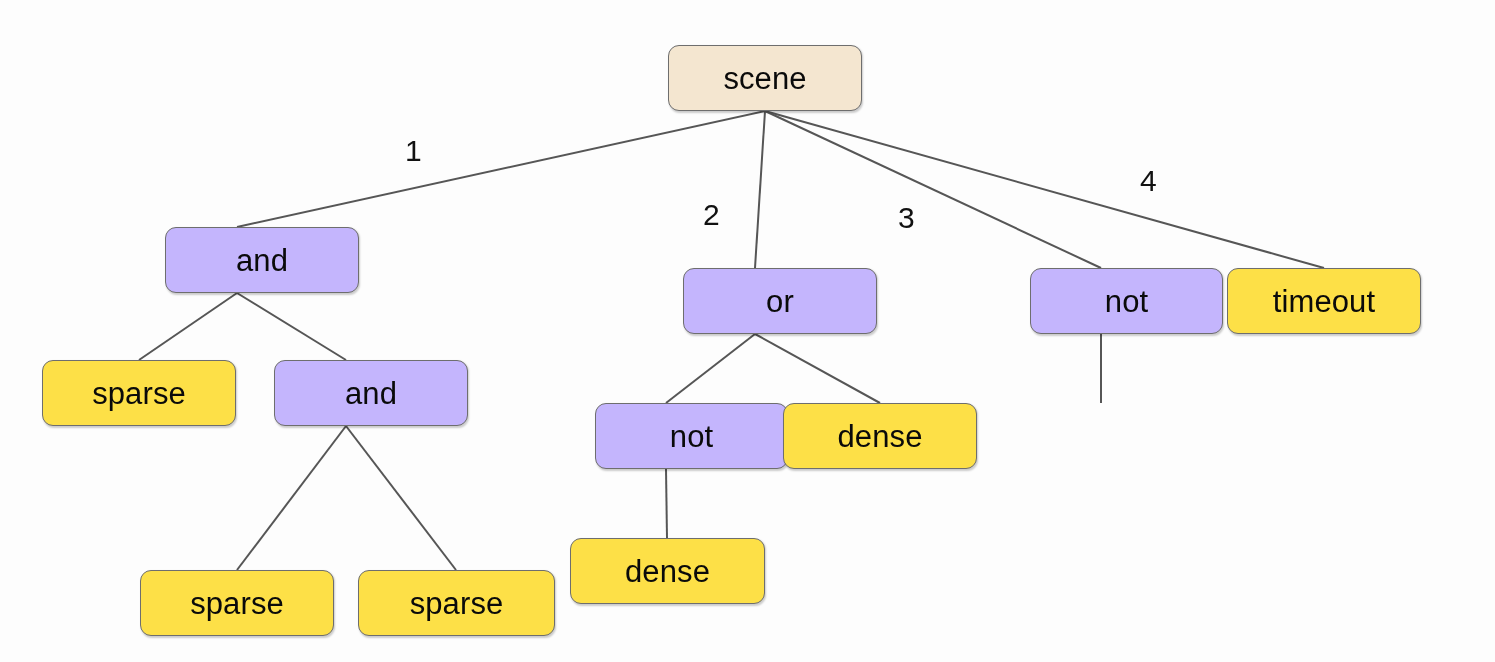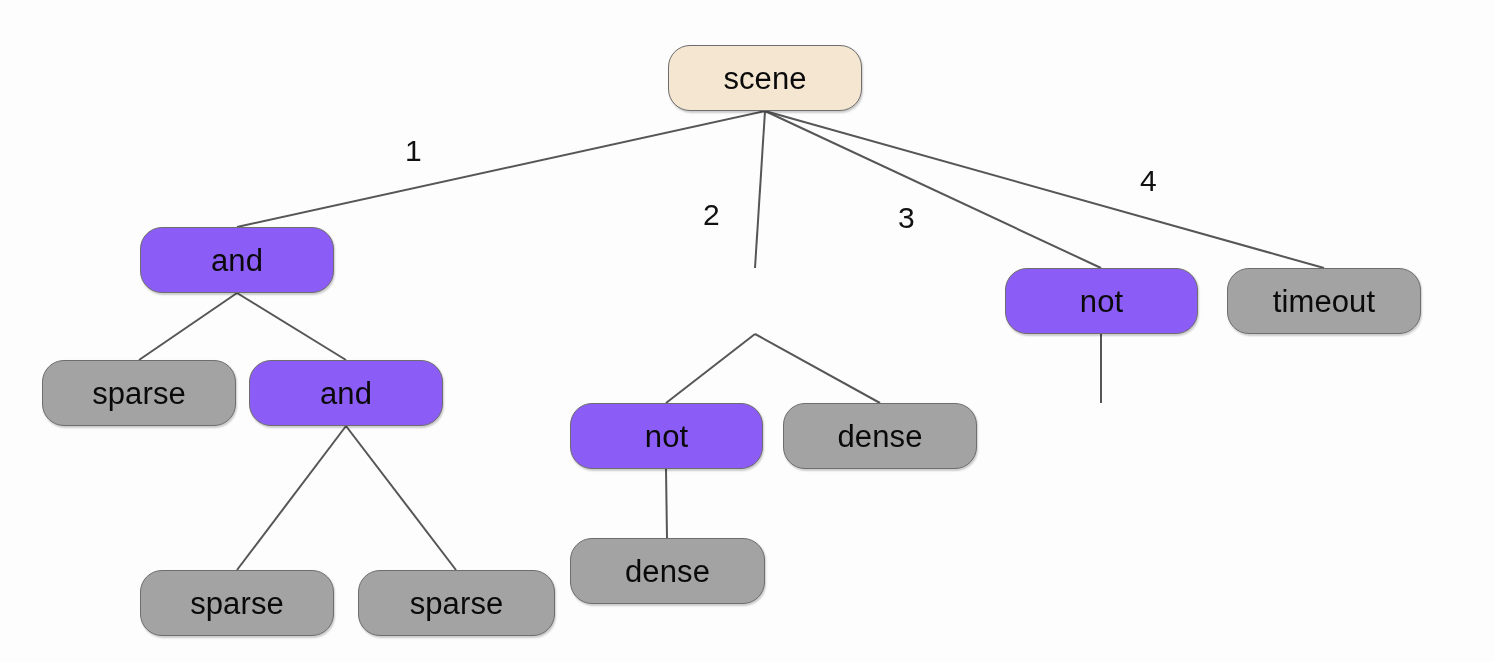--- a/index.html
+++ b/index.html
@@ -22,34 +22,34 @@
     position: absolute;
     left: 0;
     top: 0;
     width: 1495px;
     height: 662px;
   }
   .node {
     position: absolute;
     box-sizing: border-box;
     border: 1.6px solid #6e6e6e;
-    border-radius: 22px;
+    border-radius: 11px;
     display: flex;
     align-items: center;
     justify-content: center;
     color: #0a0a0a;
     font-size: 31px;
     line-height: 1;
     letter-spacing: 0.1px;
     box-shadow: 1px 1.5px 2px rgba(0,0,0,0.20);
     white-space: nowrap;
   }
   .node.root   { background: #f4e6d0; }
-  .node.op     { background: #8b5cf6; }
-  .node.leaf   { background: #a3a3a3; }
+  .node.op     { background: #c4b5fd; margin-left: 25px; }
+  .node.leaf   { background: #fde047; }
   .edge-label {
     position: absolute;
     font-size: 30px;
     color: #111;
     line-height: 1;
   }
 </style>
 </head>
 <body>
 
@@ -63,20 +63,21 @@
       <line x1="237" y1="293" x2="346" y2="360" stroke="#565656" stroke-width="2"></line>
       <line x1="346" y1="426" x2="237" y2="570" stroke="#565656" stroke-width="2"></line>
       <line x1="346" y1="426" x2="456" y2="570" stroke="#565656" stroke-width="2"></line>
       <line x1="755" y1="334" x2="666" y2="403" stroke="#565656" stroke-width="2"></line>
       <line x1="755" y1="334" x2="880" y2="403" stroke="#565656" stroke-width="2"></line>
       <line x1="666" y1="469" x2="667" y2="538" stroke="#565656" stroke-width="2"></line>
       <line x1="1101" y1="334" x2="1101" y2="403" stroke="#565656" stroke-width="2"></line>
     </svg>
 <div class="node root" style="left: 668px; top: 45px; width: 194px; height: 66px;">scene</div>
     <div class="node op" style="left: 140px; top: 227px; width: 194px; height: 66px;">and</div>
+    <div class="node op" style="left: 658px; top: 268px; width: 194px; height: 66px;">or</div>
     <div class="node op" style="left: 1005px; top: 268px; width: 193px; height: 66px;">not</div>
     <div class="node leaf" style="left: 1227px; top: 268px; width: 194px; height: 66px;">timeout</div>
     <div class="node leaf" style="left: 42px; top: 360px; width: 194px; height: 66px;">sparse</div>
     <div class="node op" style="left: 249px; top: 360px; width: 194px; height: 66px;">and</div>
     <div class="node op" style="left: 570px; top: 403px; width: 193px; height: 66px;">not</div>
     <div class="node leaf" style="left: 783px; top: 403px; width: 194px; height: 66px;">dense</div>
     <div class="node leaf" style="left: 570px; top: 538px; width: 195px; height: 66px;">dense</div>
     <div class="node leaf" style="left: 140px; top: 570px; width: 194px; height: 66px;">sparse</div>
     <div class="node leaf" style="left: 358px; top: 570px; width: 197px; height: 66px;">sparse</div>
     <div class="edge-label" style="left: 405px; top: 136px;">1</div>

